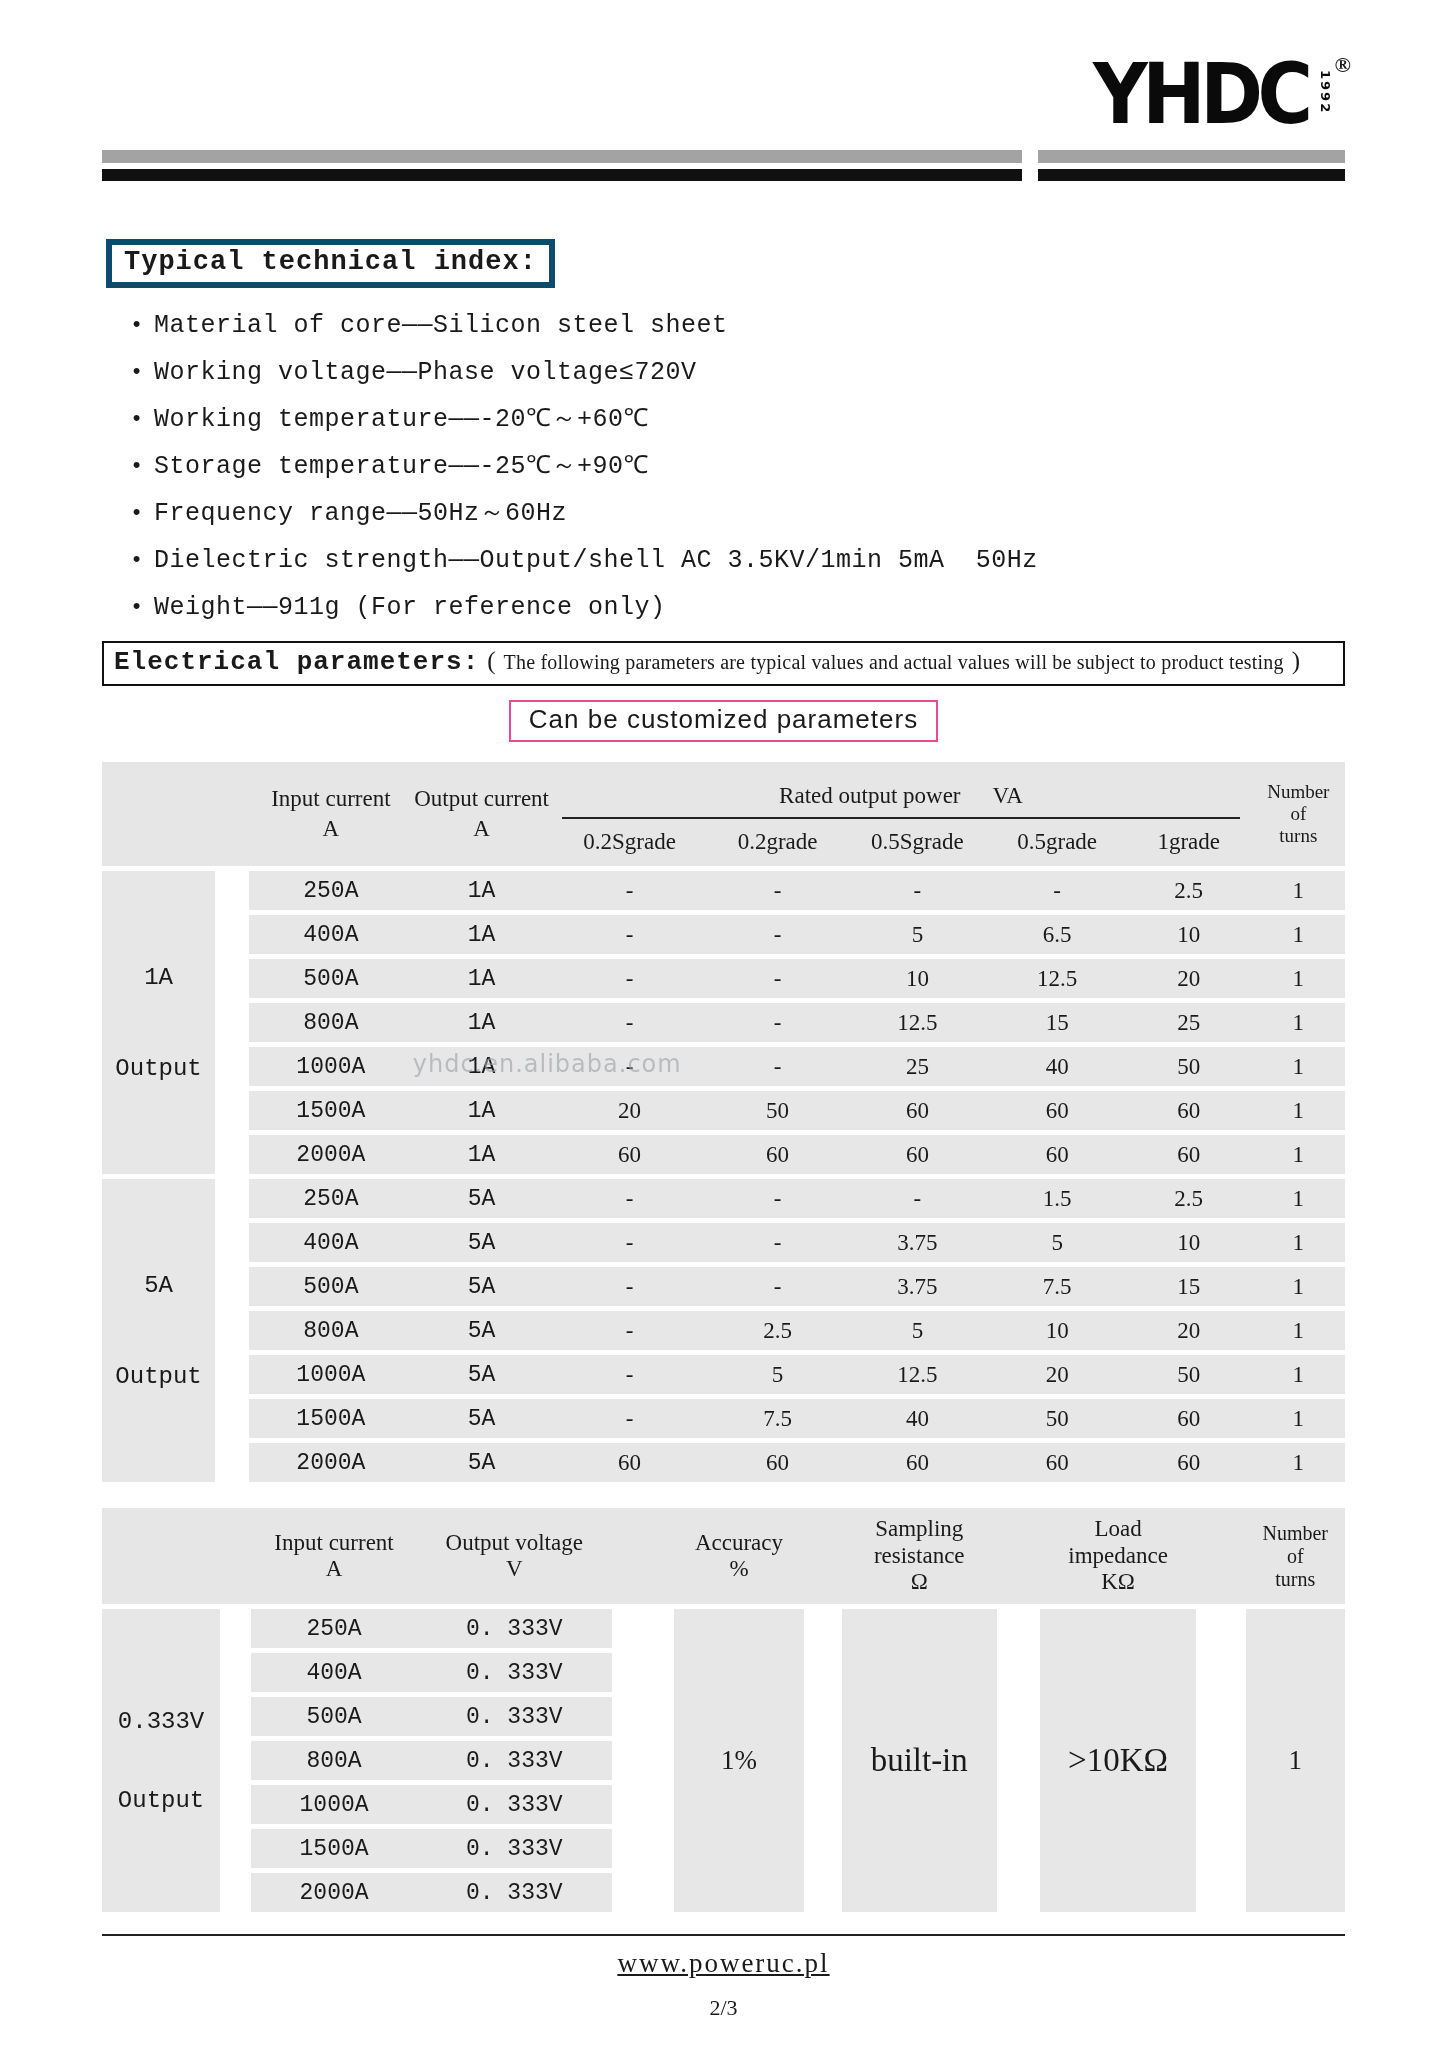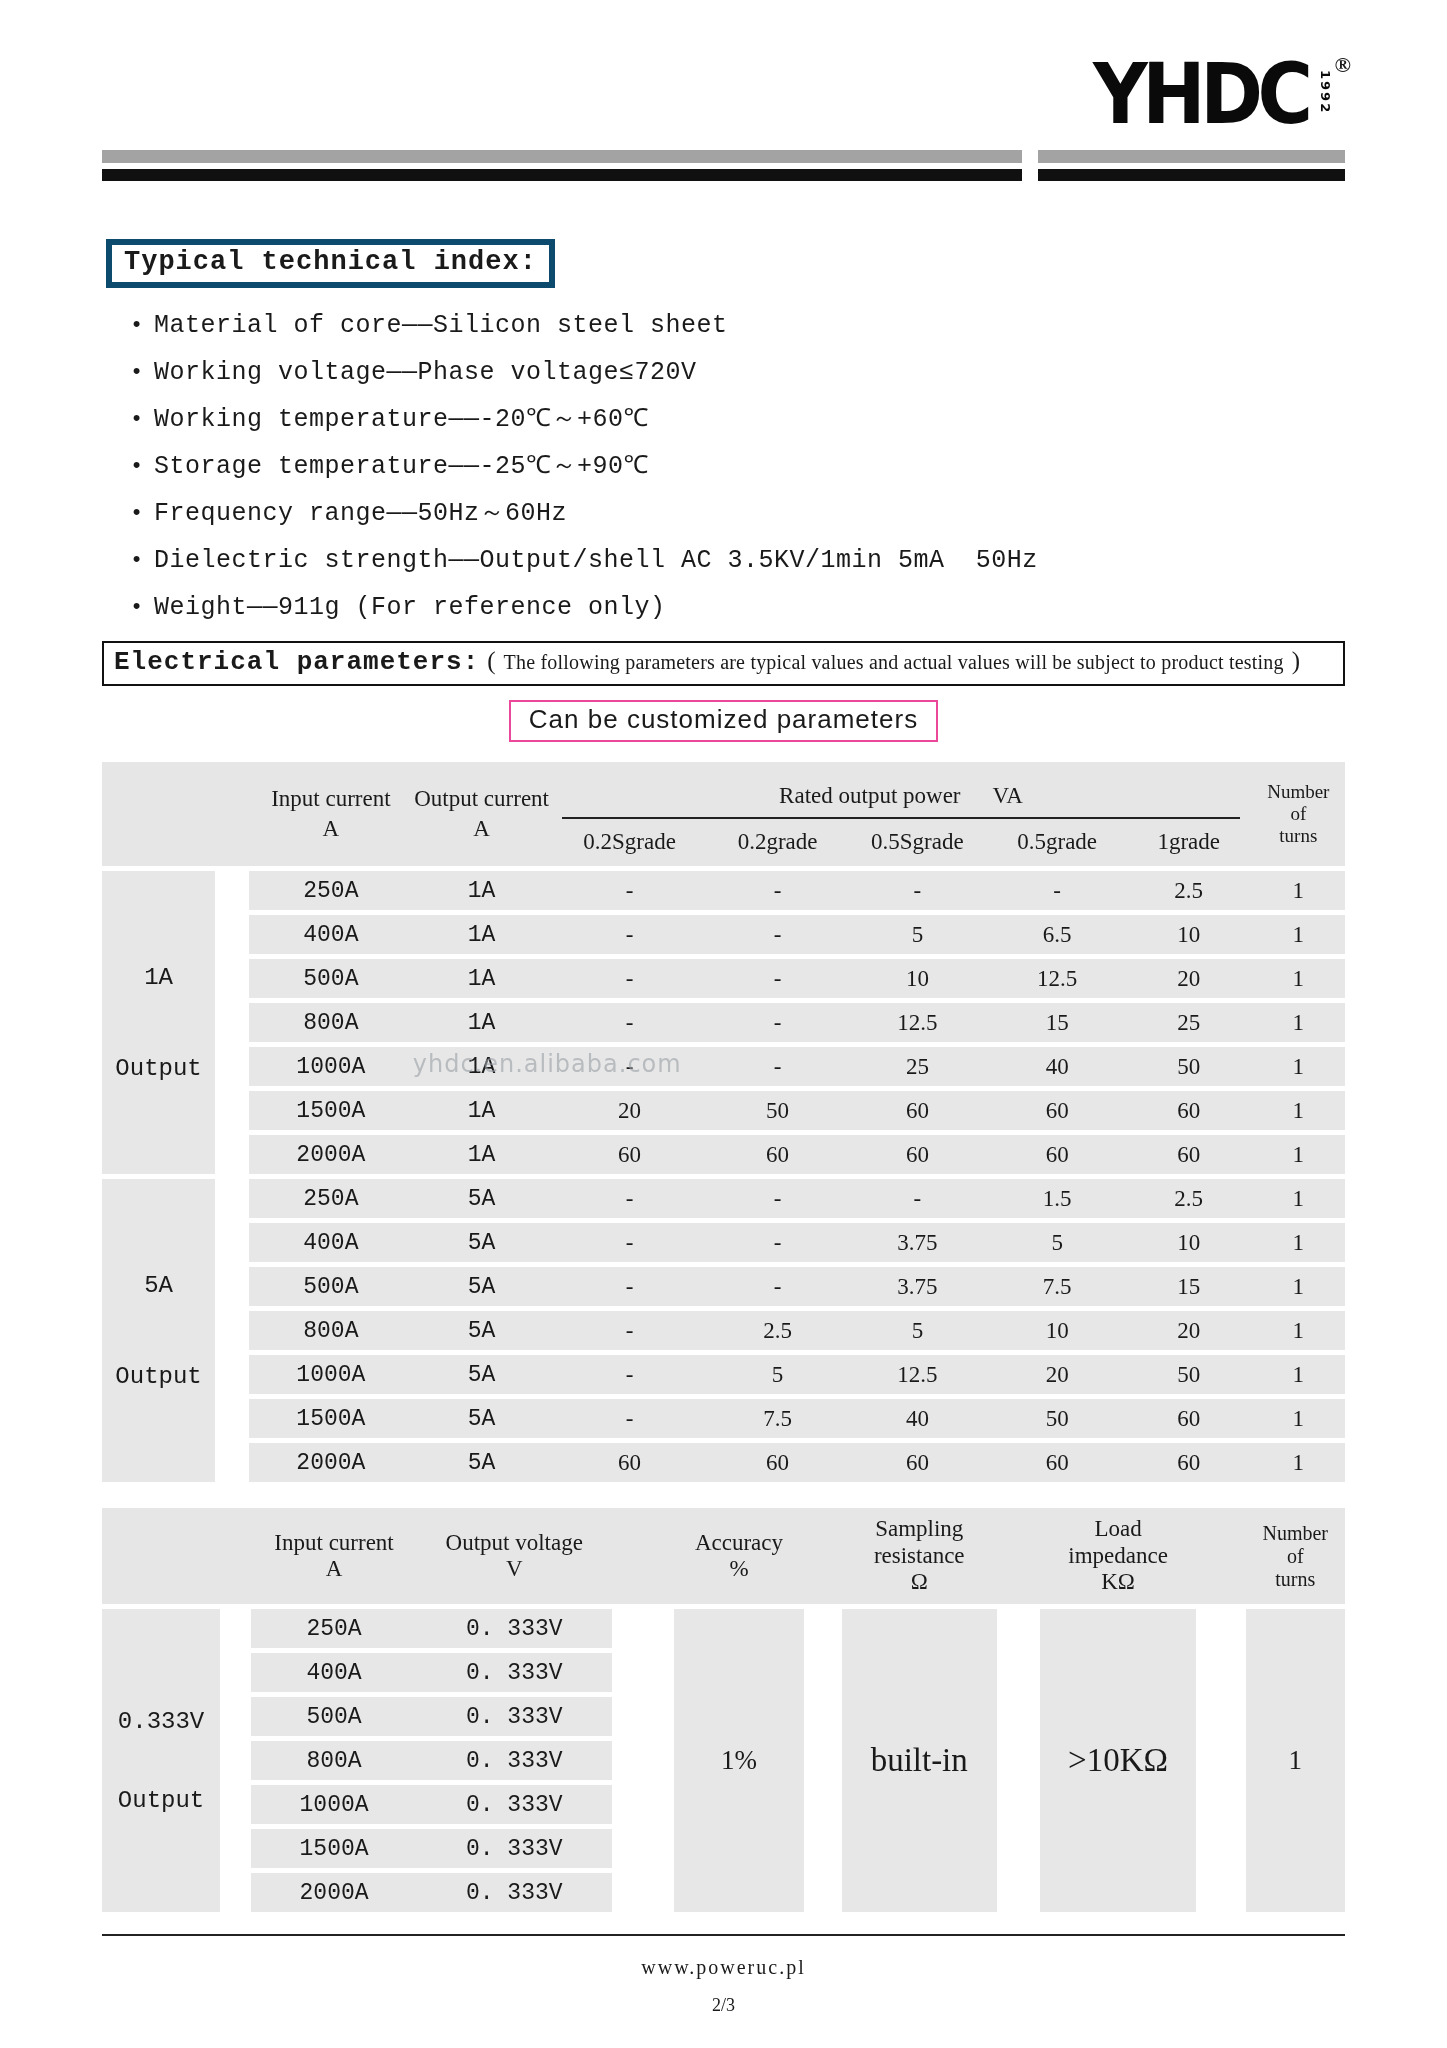--- a/index.html
+++ b/index.html
@@ -76,22 +76,22 @@
   .t2-body { display:flex; margin-top:5px; }
   .t2-rows { display:flex; flex-direction:column; gap:5px; }
   .t2-row { display:grid; grid-template-columns:46% 54%; background:#e7e7e7; height:39px; align-items:center; text-align:center; font-size:23px; }
   .blk { background:#e7e7e7; display:flex; align-items:center; justify-content:center; font-size:33px; }
   .blk-big { font-size:27px; }
 
   .watermark { position:absolute; left:25%; top:40%; font-family:"DejaVu Sans", sans-serif; font-size:24px; color:#9aa0a6; opacity:0.6; letter-spacing:1px; pointer-events:none; }
 
   
   .footer { position:absolute; left:102px; right:102px; top:1934px; border-top:2px solid #222; text-align:center; }
-  .footer-url { margin-top:20px; font-size:20px; letter-spacing:2px; }
-  .footer-page { margin-top:16px; font-size:18px; }
+  .footer-url { margin-top:12px; font-size:27px; letter-spacing:2px;text-decoration:underline; }
+  .footer-page { margin-top:16px; font-size:22px; }
 </style>
 </head>
 <body>
 
 <div class="page">
 
   <div class="logo">
     <span class="logo-text">YHDC</span>
     <span class="logo-year">1992</span>
     <span class="logo-reg">®</span>

